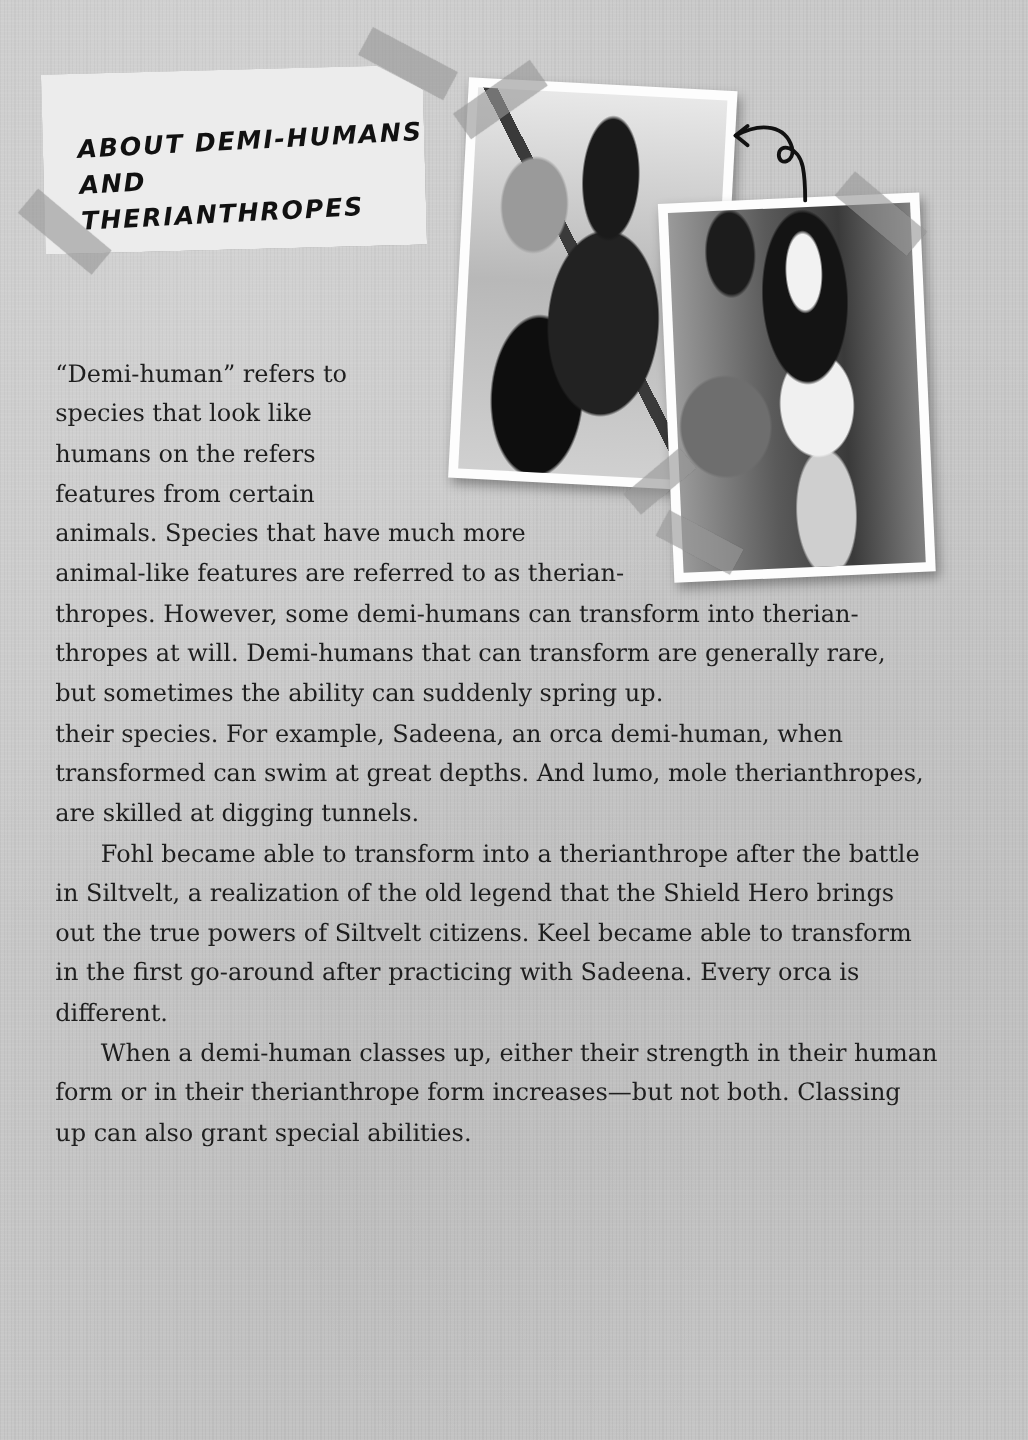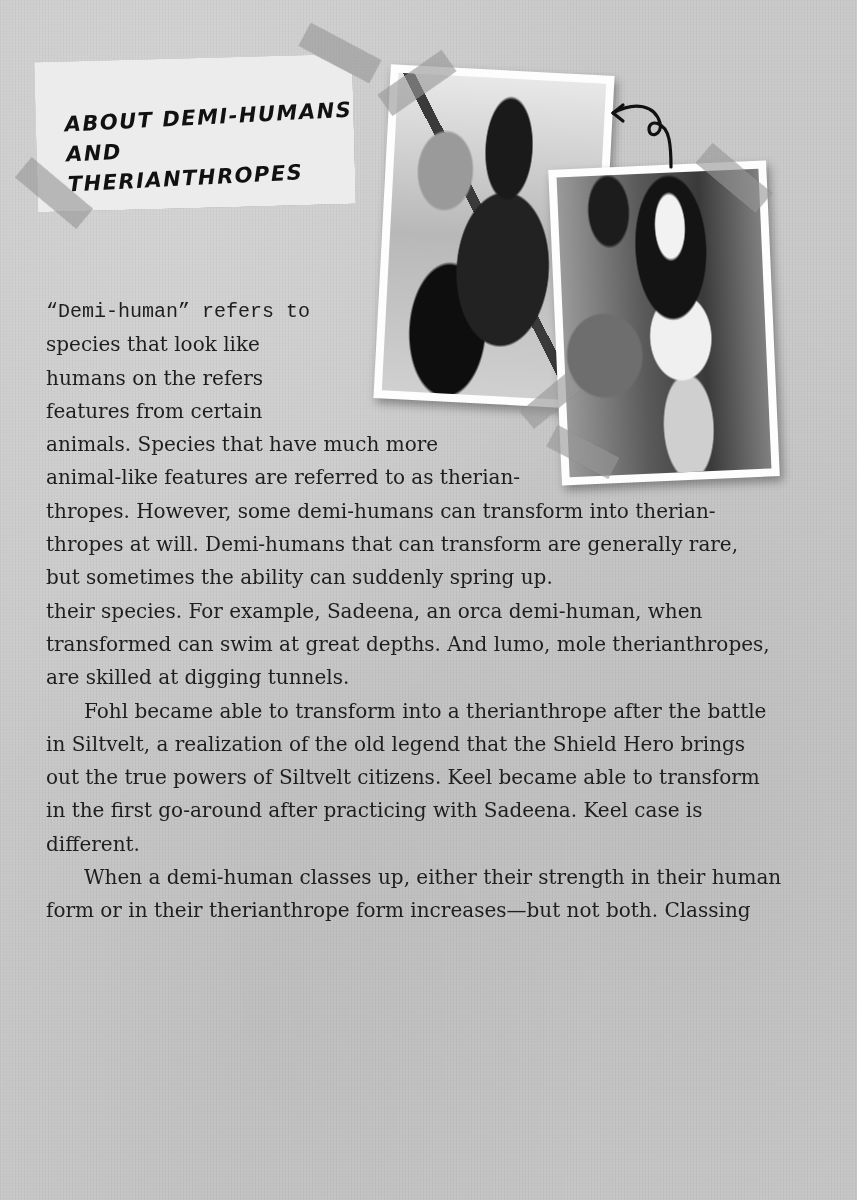--- a/index.html
+++ b/index.html
@@ -65,21 +65,21 @@
       linear-gradient(90deg, #9a9a9a, #5a5a5a 40%, #3a3a3a 70%, #808080);
   }
 
   .arrow { position: absolute; left: 605px; top: 95px; width: 80px; height: 80px; }
 
   .text-block {
     position: absolute; left: 46px; top: 295px; width: 765px;
     font-size: 20px; line-height: 33.3px; color: #1e1e1e;
   }
   .text-block p { margin: 0; }
-  .narrow { width: 270px; font-family: Liberation Mono, monospace; }
+  .narrow { width: 270px; }
   .indent { text-indent: 38px; }
   b { font-weight: normal; }
 </style>
 </head>
 <body>
 
 <div class="title-card"></div>
 <div class="title-text">
   <div>About Demi-Humans</div>
   <div>and Therianthropes</div>
@@ -114,18 +114,19 @@
   <p><b>thropes at will</b><span>. Demi-humans that can transform are generally rare,</span></p>
   <p>but sometimes the ability can suddenly spring up.</p>
 
   <p><b>their species</b><span>. For example, Sadeena, an orca demi-human, when</span></p>
   <p>transformed can swim at great depths. And lumo, mole therianthropes,</p>
   <p>are skilled at digging tunnels.</p>
 
   <p class="indent">Fohl became able to transform into a therianthrope after the battle</p>
   <p>in Siltvelt, a realization of the old legend that the Shield Hero brings</p>
   <p>out the true powers of Siltvelt citizens. Keel became able to transform</p>
-  <p>in the first go-around after practicing with Sadeena. Keel case is</p>
+  <p>in the first go-around after practicing with Sadeena. Every orca is</p>
   <p>different.</p>
 
   <p class="indent">When a demi-human classes up, either their strength in their human</p>
   <p>form or in their therianthrope form increases—but not both. Classing</p>
+  <p>up can also grant special abilities.</p>
 </div>
 
 </body></html>

